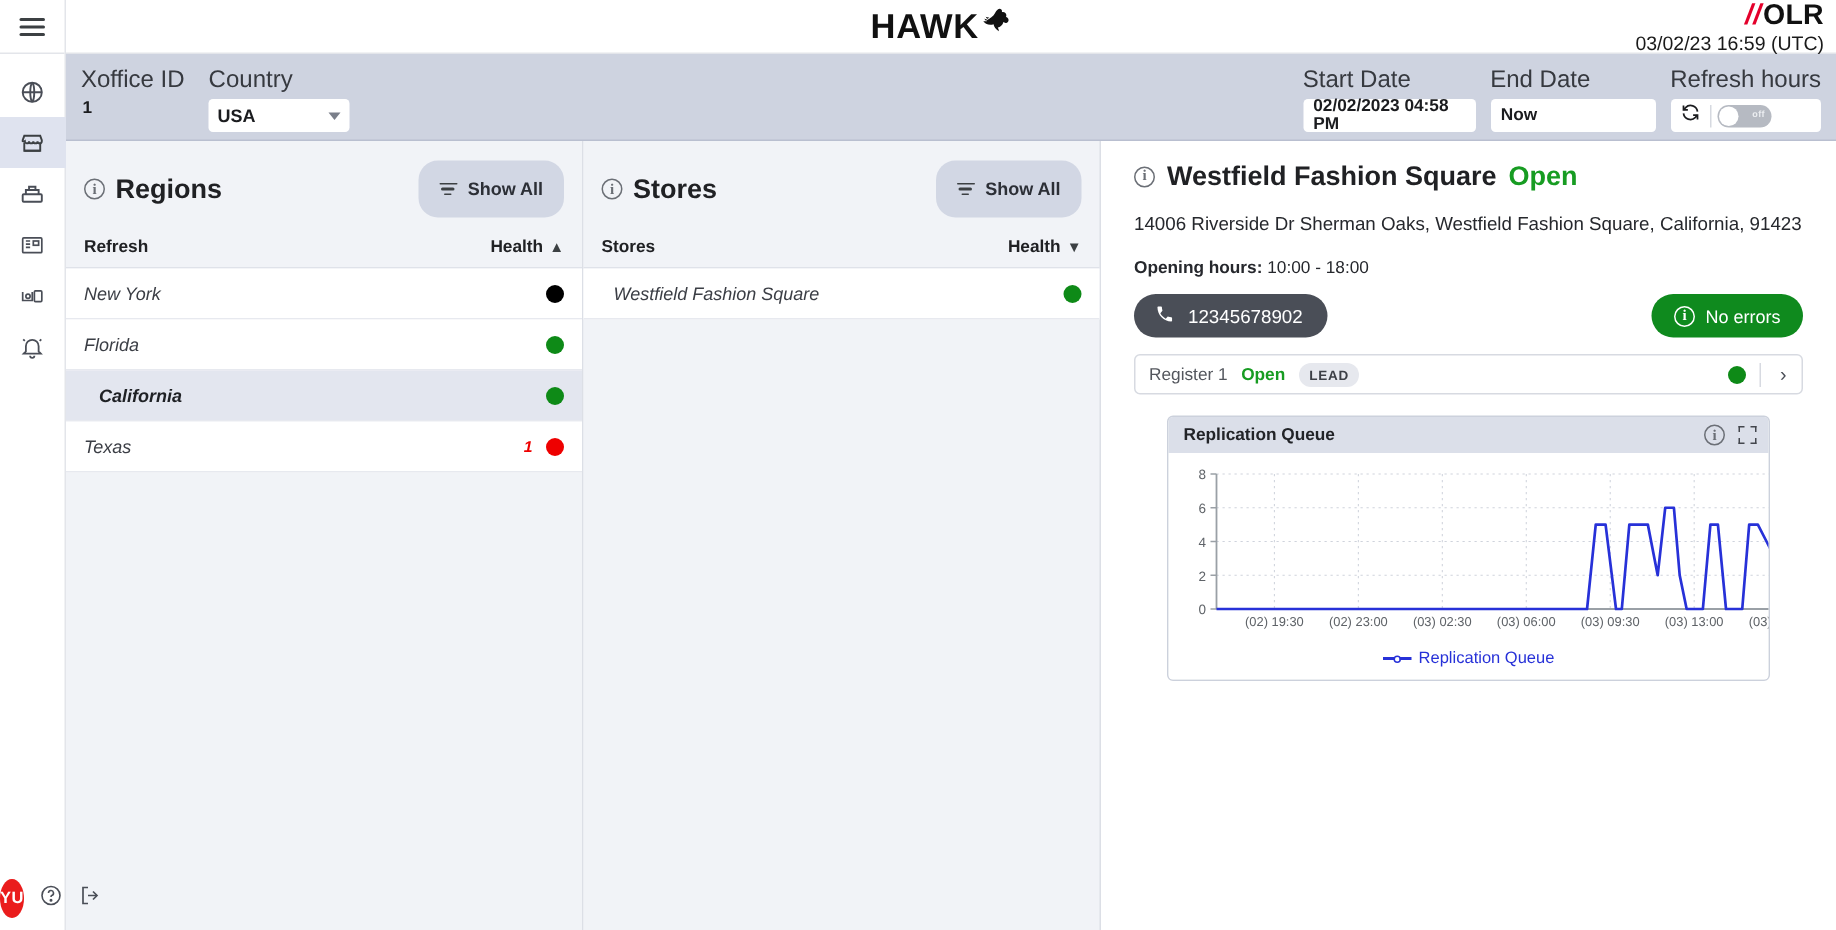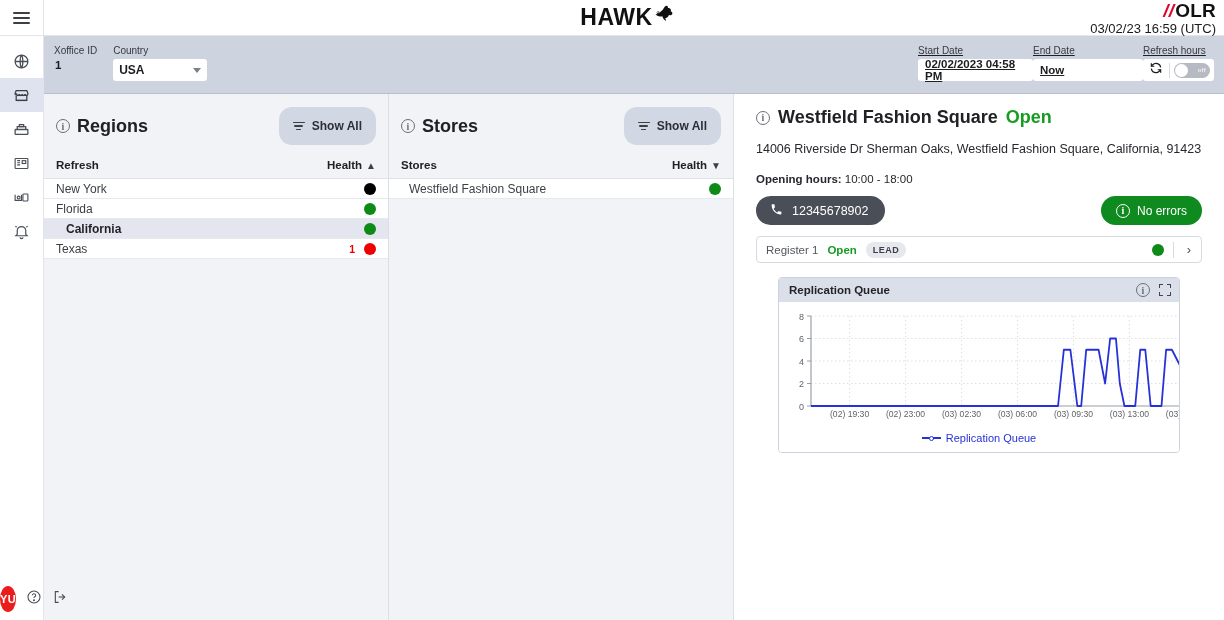--- a/index.html
+++ b/index.html
@@ -69,30 +69,30 @@
   .olr { font-size: 19px; font-weight: bold; color: #111; letter-spacing: .2px; display:flex; align-items:center;}
   .olr .slash { color: #e4002b; margin-right: 1px; font-style: italic; font-weight: 900;}
   .olr-time { font-size: 13px; font-weight: normal; color: #1a1a1a; margin-top: 1px; }
 
   
   .filterbar {
     height: 58px; background: #ced3e0; border-bottom: 1px solid #b9bfd0;
     display: flex; align-items: flex-start; position: relative; padding: 9px 10px 0 10px;
   }
   .fld { display: flex; flex-direction: column; margin-right: 16px; }
-  .fld-label { font-size: 10px; color: #36393f; margin-bottom: 3px; }
+  .fld-label { font-size: 16px; color: #36393f; margin-bottom: 3px; }
   .fld-static { font-size: 11.5px; font-weight: bold; color: #1b1c1f; padding-left: 1px; }
   .select {
     width: 94px; height: 22px; background: #fff; border-radius: 3px;
     display: flex; align-items: center; padding: 0 6px;
     font-size: 12px; font-weight: bold; color: #1b1c1f; cursor: pointer;
     justify-content: space-between;
   }
   .caret { width: 0; height: 0; border-left: 4px solid transparent; border-right: 4px solid transparent; border-top: 5px solid #7a7f8a; }
-  .filter-right { position: absolute; right: 10px; top: 9px; display: flex; align-items: flex-start; gap: 0; text-decoration: underline; }
+  .filter-right { position: absolute; right: 10px; top: 9px; display: flex; align-items: flex-start; gap: 10px; }
   .datefield {
     height: 22px; background: #fff; border-radius: 3px; display: flex; align-items: center;
     padding: 0 7px; font-size: 11.5px; font-weight: bold; color: #1b1c1f;
   }
   .datefield.start { width: 115px; }
   .datefield.end { width: 110px; }
   .refresh-group {
     height: 22px; background: #fff; border-radius: 3px; display: flex; align-items: center;
     padding: 0 4px; gap: 4px;
   }
@@ -131,23 +131,23 @@
 
   .list-header {
     display: flex; align-items: center; justify-content: space-between;
     padding: 6px 12px 7px 12px; font-size: 11.5px; font-weight: bold; color: #202124;
     border-bottom: 1px solid #dfe2e9;
   }
   .list-header .hh { display: flex; align-items: center; gap: 4px; cursor: pointer; }
   .chev { font-size: 10px; color: #3c4043; }
 
   .row {
-    height: 20px; display: flex; align-items: center; justify-content: space-between;
+    height: 34px; display: flex; align-items: center; justify-content: space-between;
     padding: 0 12px; background: #fff; border-bottom: 1px solid #e7e9ef;
-    font-size: 12px; color: #3b3e45; cursor: pointer;
+    font-size: 12px; color: #3b3e45; cursor: pointer; font-style: italic;
   }
   .row.sel { background: #e3e6ef; font-weight: bold; color: #1f2125; padding-left: 22px; }
   .row .right { display: flex; align-items: center; gap: 9px; }
   .dot { width: 12px; height: 12px; border-radius: 50%; display: inline-block; }
   .cnt { font-size: 10.5px; font-weight: bold; }
   .row-indent { padding-left: 20px; }
 
   
   .detail { padding: 13px 22px 0 22px; }
   .detail-title { display: flex; align-items: center; gap: 8px; font-size: 18px; font-weight: bold; color: #202124; }

